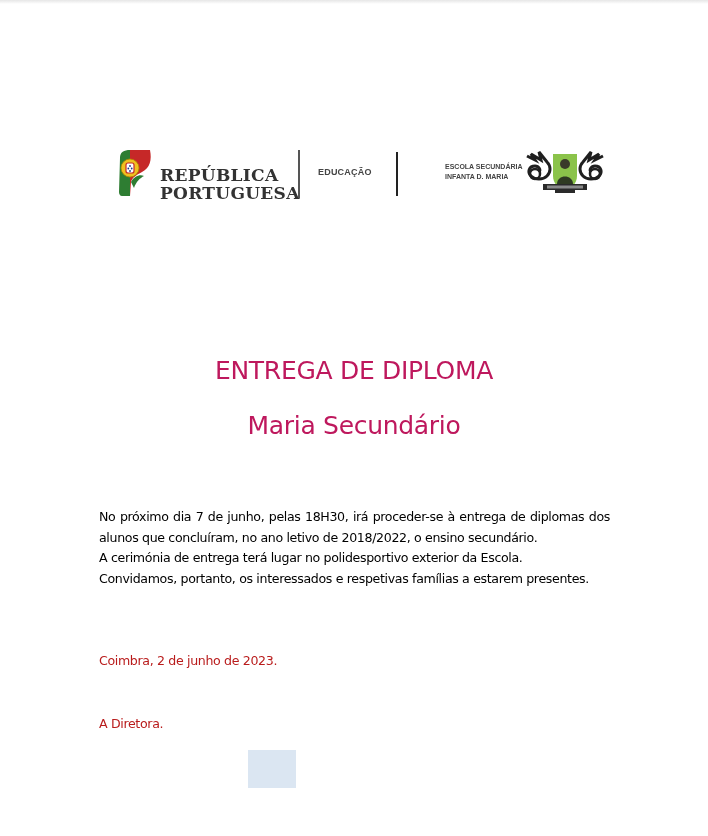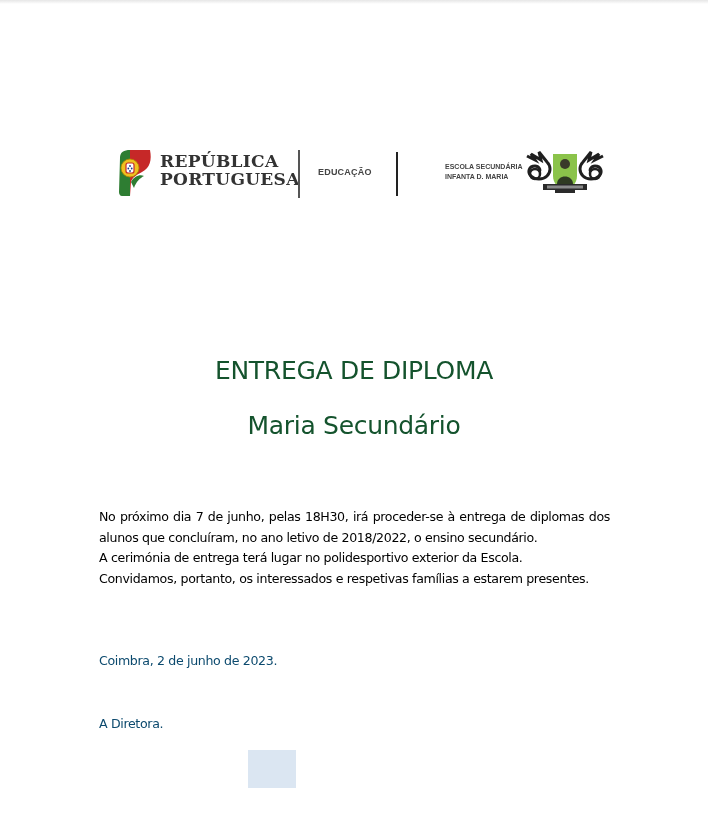--- a/index.html
+++ b/index.html
@@ -33,21 +33,21 @@
       left: 112px; top: 146px;
       width: 500px; height: 56px;
     }
     .rp-emblem {
       position: absolute;
       left: 2px; top: 2px;
       width: 40px; height: 50px;
     }
     .rp-text {
       position: absolute;
-      left: 48px; top: 6px;
+      left: 48px; top: 20px;
       font-family: "DejaVu Serif", "Liberation Serif", serif;
       font-size: 17px;
       line-height: 18px;
       letter-spacing: 0.3px;
       color: #333333;
       font-weight: bold;
     }
     .divider {
       position: absolute;
       width: 2px;
@@ -76,21 +76,21 @@
       left: 413px; top: 4px;
       width: 80px; height: 44px;
     }
 
     
     .title {
       position: absolute;
       left: 0; width: 708px;
       text-align: center;
       font-family: "DejaVu Sans", sans-serif;
-      color: #14532d;
+      color: #be185d;
     }
     .title.main {
       top: 356px;
       font-size: 25px;
       letter-spacing: -0.3px;
     }
     .title.sub {
       top: 411px;
       font-size: 25px;
       letter-spacing: -0.3px;
@@ -115,21 +115,21 @@
       text-align: justify;
       text-align-last: justify;
       white-space: normal;
     }
     .closing {
       position: absolute;
       left: 99px;
       font-family: "DejaVu Sans", sans-serif;
       font-size: 12.6px;
       letter-spacing: -0.35px;
-      color: #0c4a6e;
+      color: #b91c1c;
     }
     .closing.date { top: 653px; }
     .closing.sig  { top: 716px; }
 
     
     .stamp-bg {
       position: absolute;
       left: 248px; top: 750px;
       width: 48px; height: 38px;
       background: #dbe6f2;

